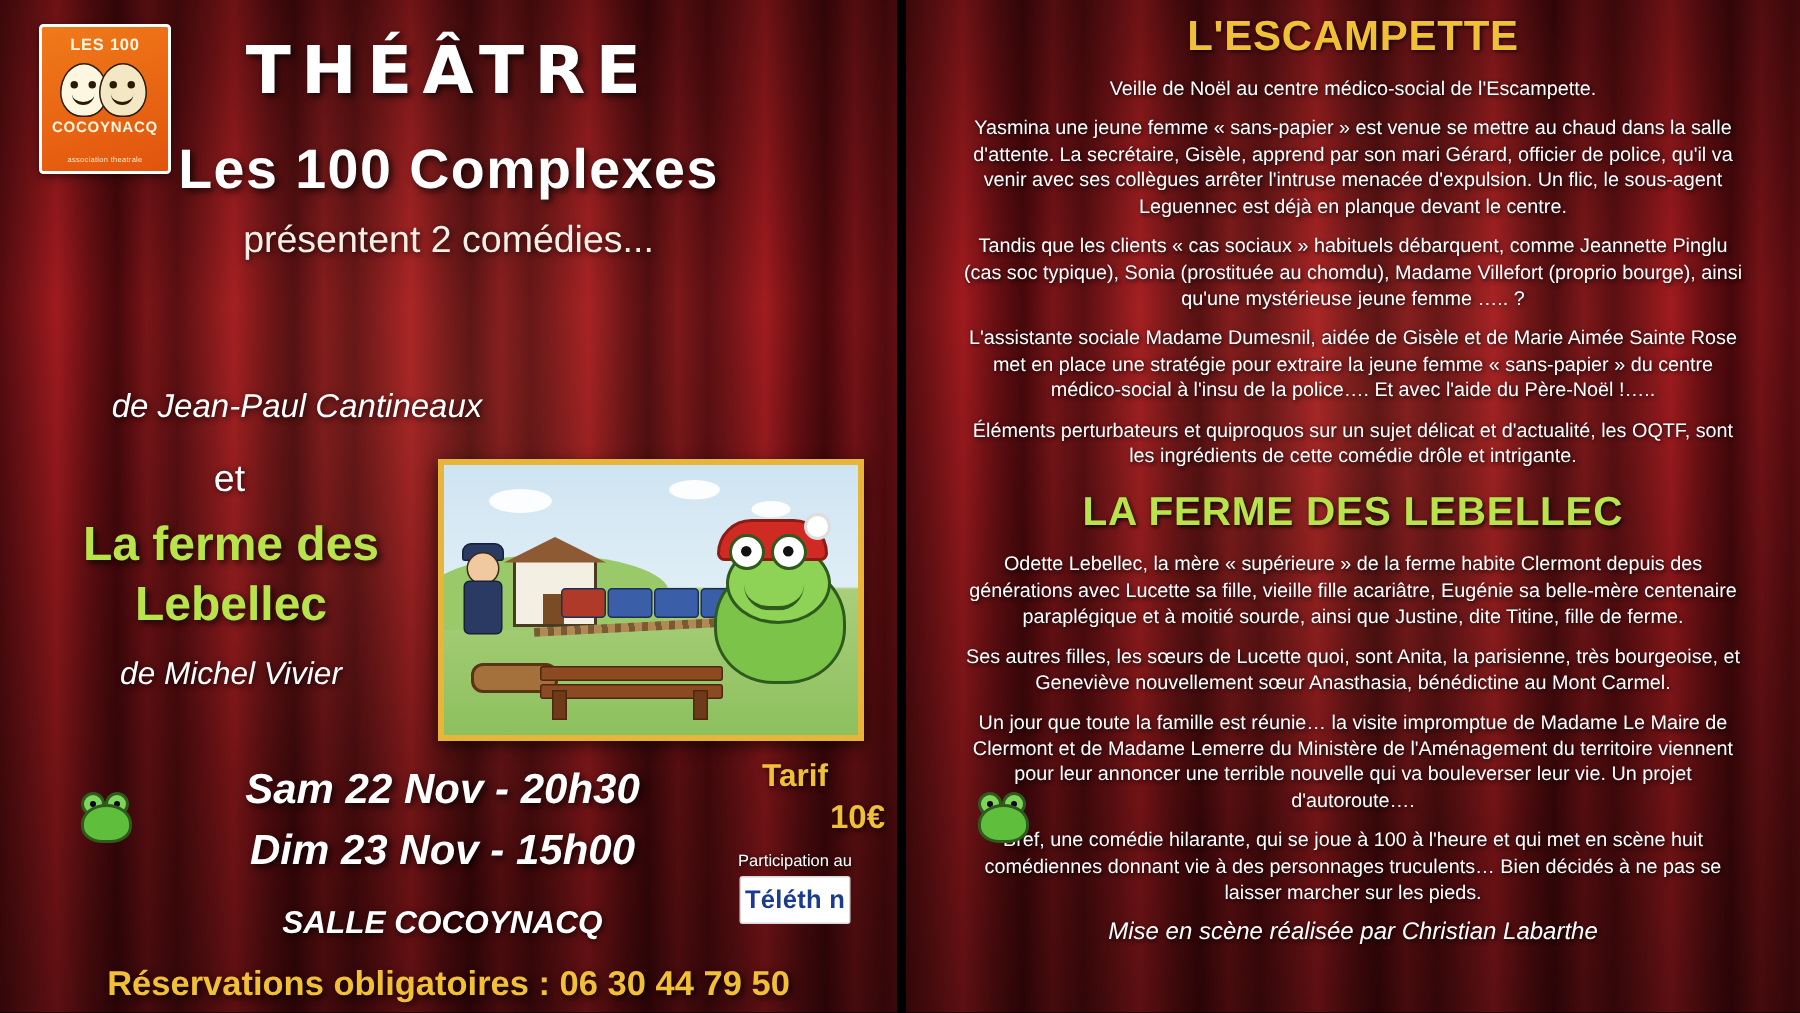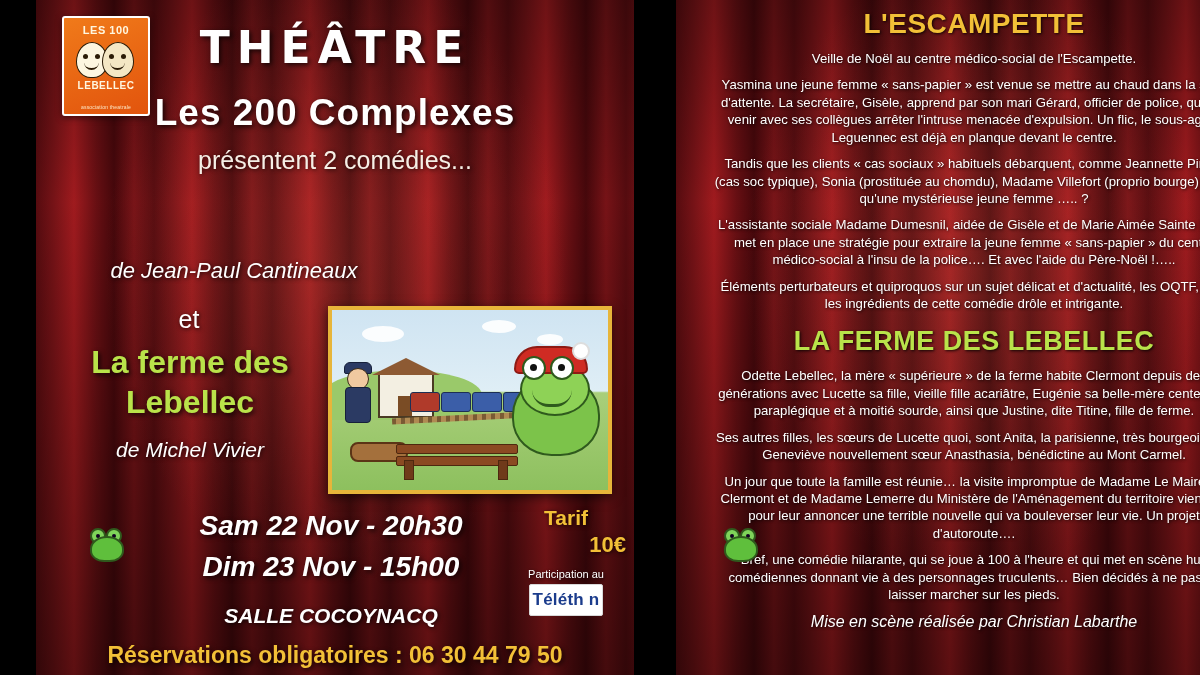--- a/index.html
+++ b/index.html
@@ -27,21 +27,20 @@
     background:
       repeating-linear-gradient(90deg,
         #5a0c10 0px,
         #7d1418 18px,
         #a81c20 38px,
         #6e1014 60px,
         #4a080c 78px,
         #7d1418 98px,
         #5a0c10 118px);
     overflow: hidden;
-    margin-left: 36px;
   }
   .curtain::before {
     content: "";
     position: absolute;
     inset: 0;
     background:
       radial-gradient(ellipse at 50% 40%, rgba(255,120,90,0.16), rgba(0,0,0,0.0) 55%),
       linear-gradient(180deg, rgba(0,0,0,0.35), rgba(0,0,0,0.05) 30%, rgba(0,0,0,0.45));
     pointer-events: none;
   }
@@ -558,26 +557,26 @@
               <span class="eye l"></span>
               <span class="eye r"></span>
               <span class="mouth"></span>
             </div>
           <div class="mask m2">
               <span class="eye l"></span>
               <span class="eye r"></span>
               <span class="mouth"></span>
             </div>
         </div>
-        <div class="logo-mid">LEBELLEC</div>
+        <div class="logo-mid">COCOYNACQ</div>
         <div class="logo-bottom">association theatrale</div>
       </div>
 
       <div class="theatre">THÉÂTRE</div>
-      <div class="company">Les 200 Complexes</div>
+      <div class="company">Les 100 Complexes</div>
       <div class="present">présentent  2 comédies...</div>
 
       <div class="author-1">de Jean-Paul Cantineaux</div>
       <div class="et">et</div>
       <div class="title-2">La ferme des Lebellec</div>
       <div class="author-2">de Michel Vivier</div>
 
       <div class="illo">
         <div class="sky"></div>
         <div class="cloud c1"></div>

